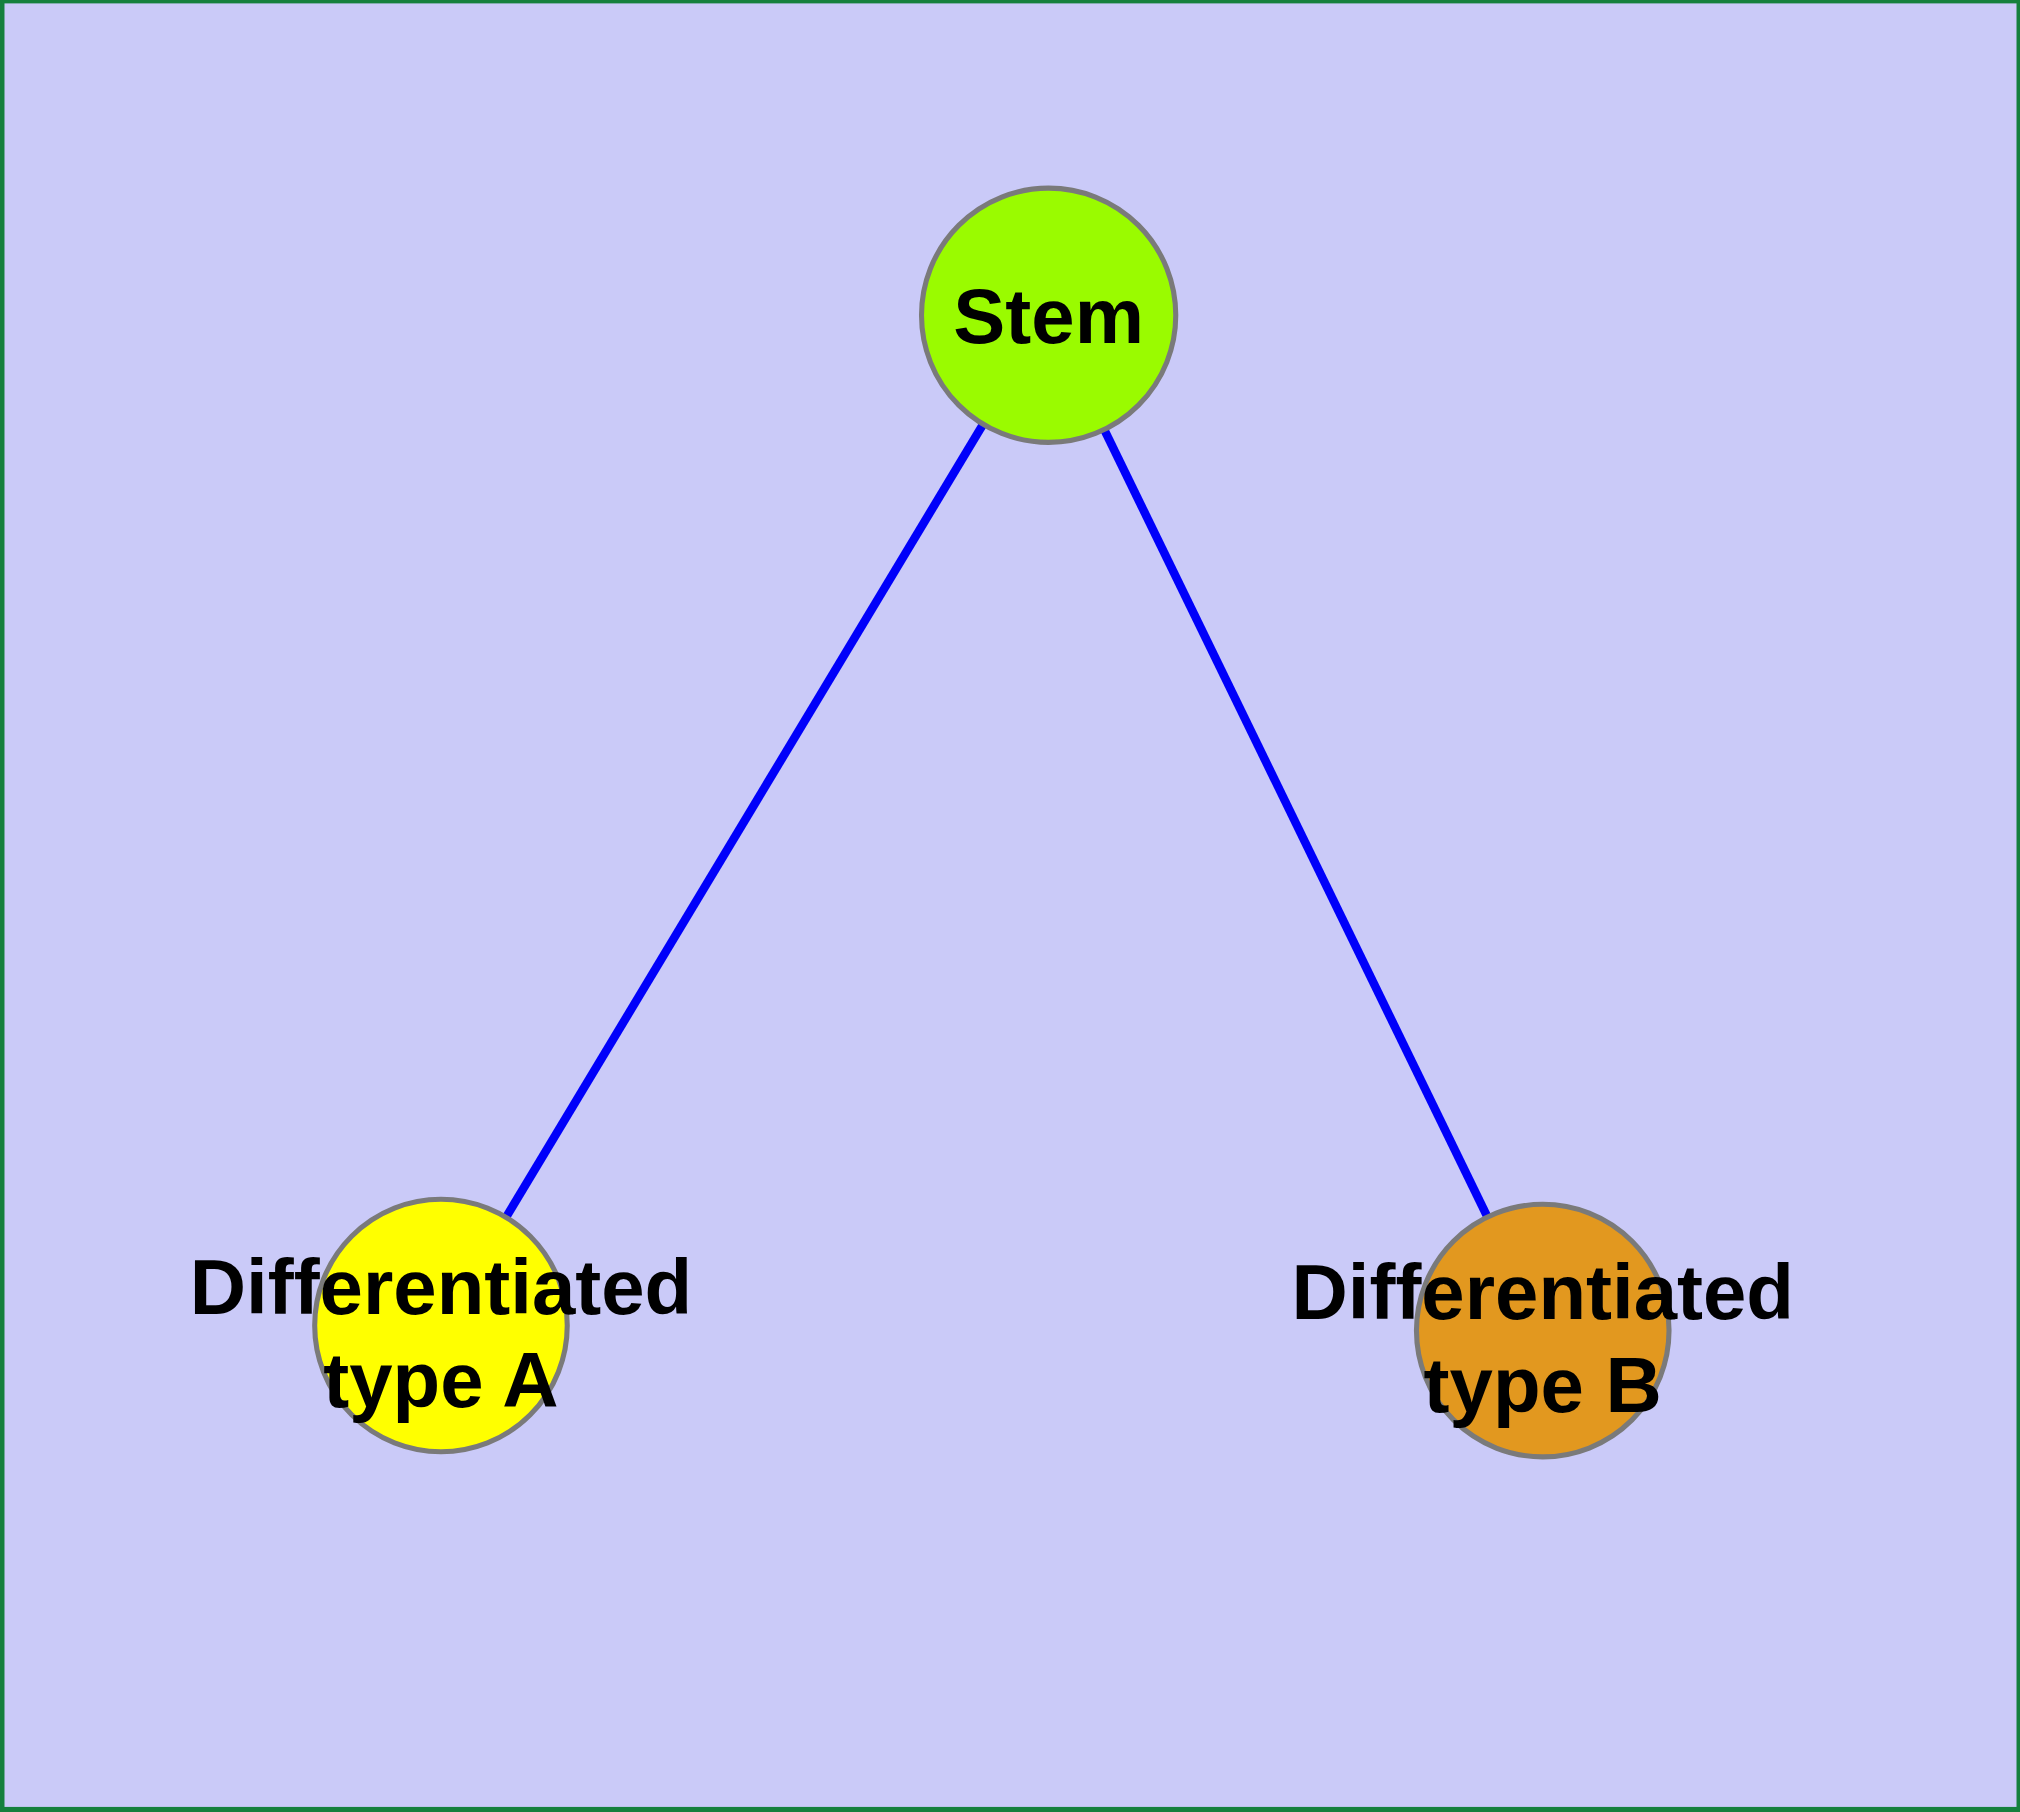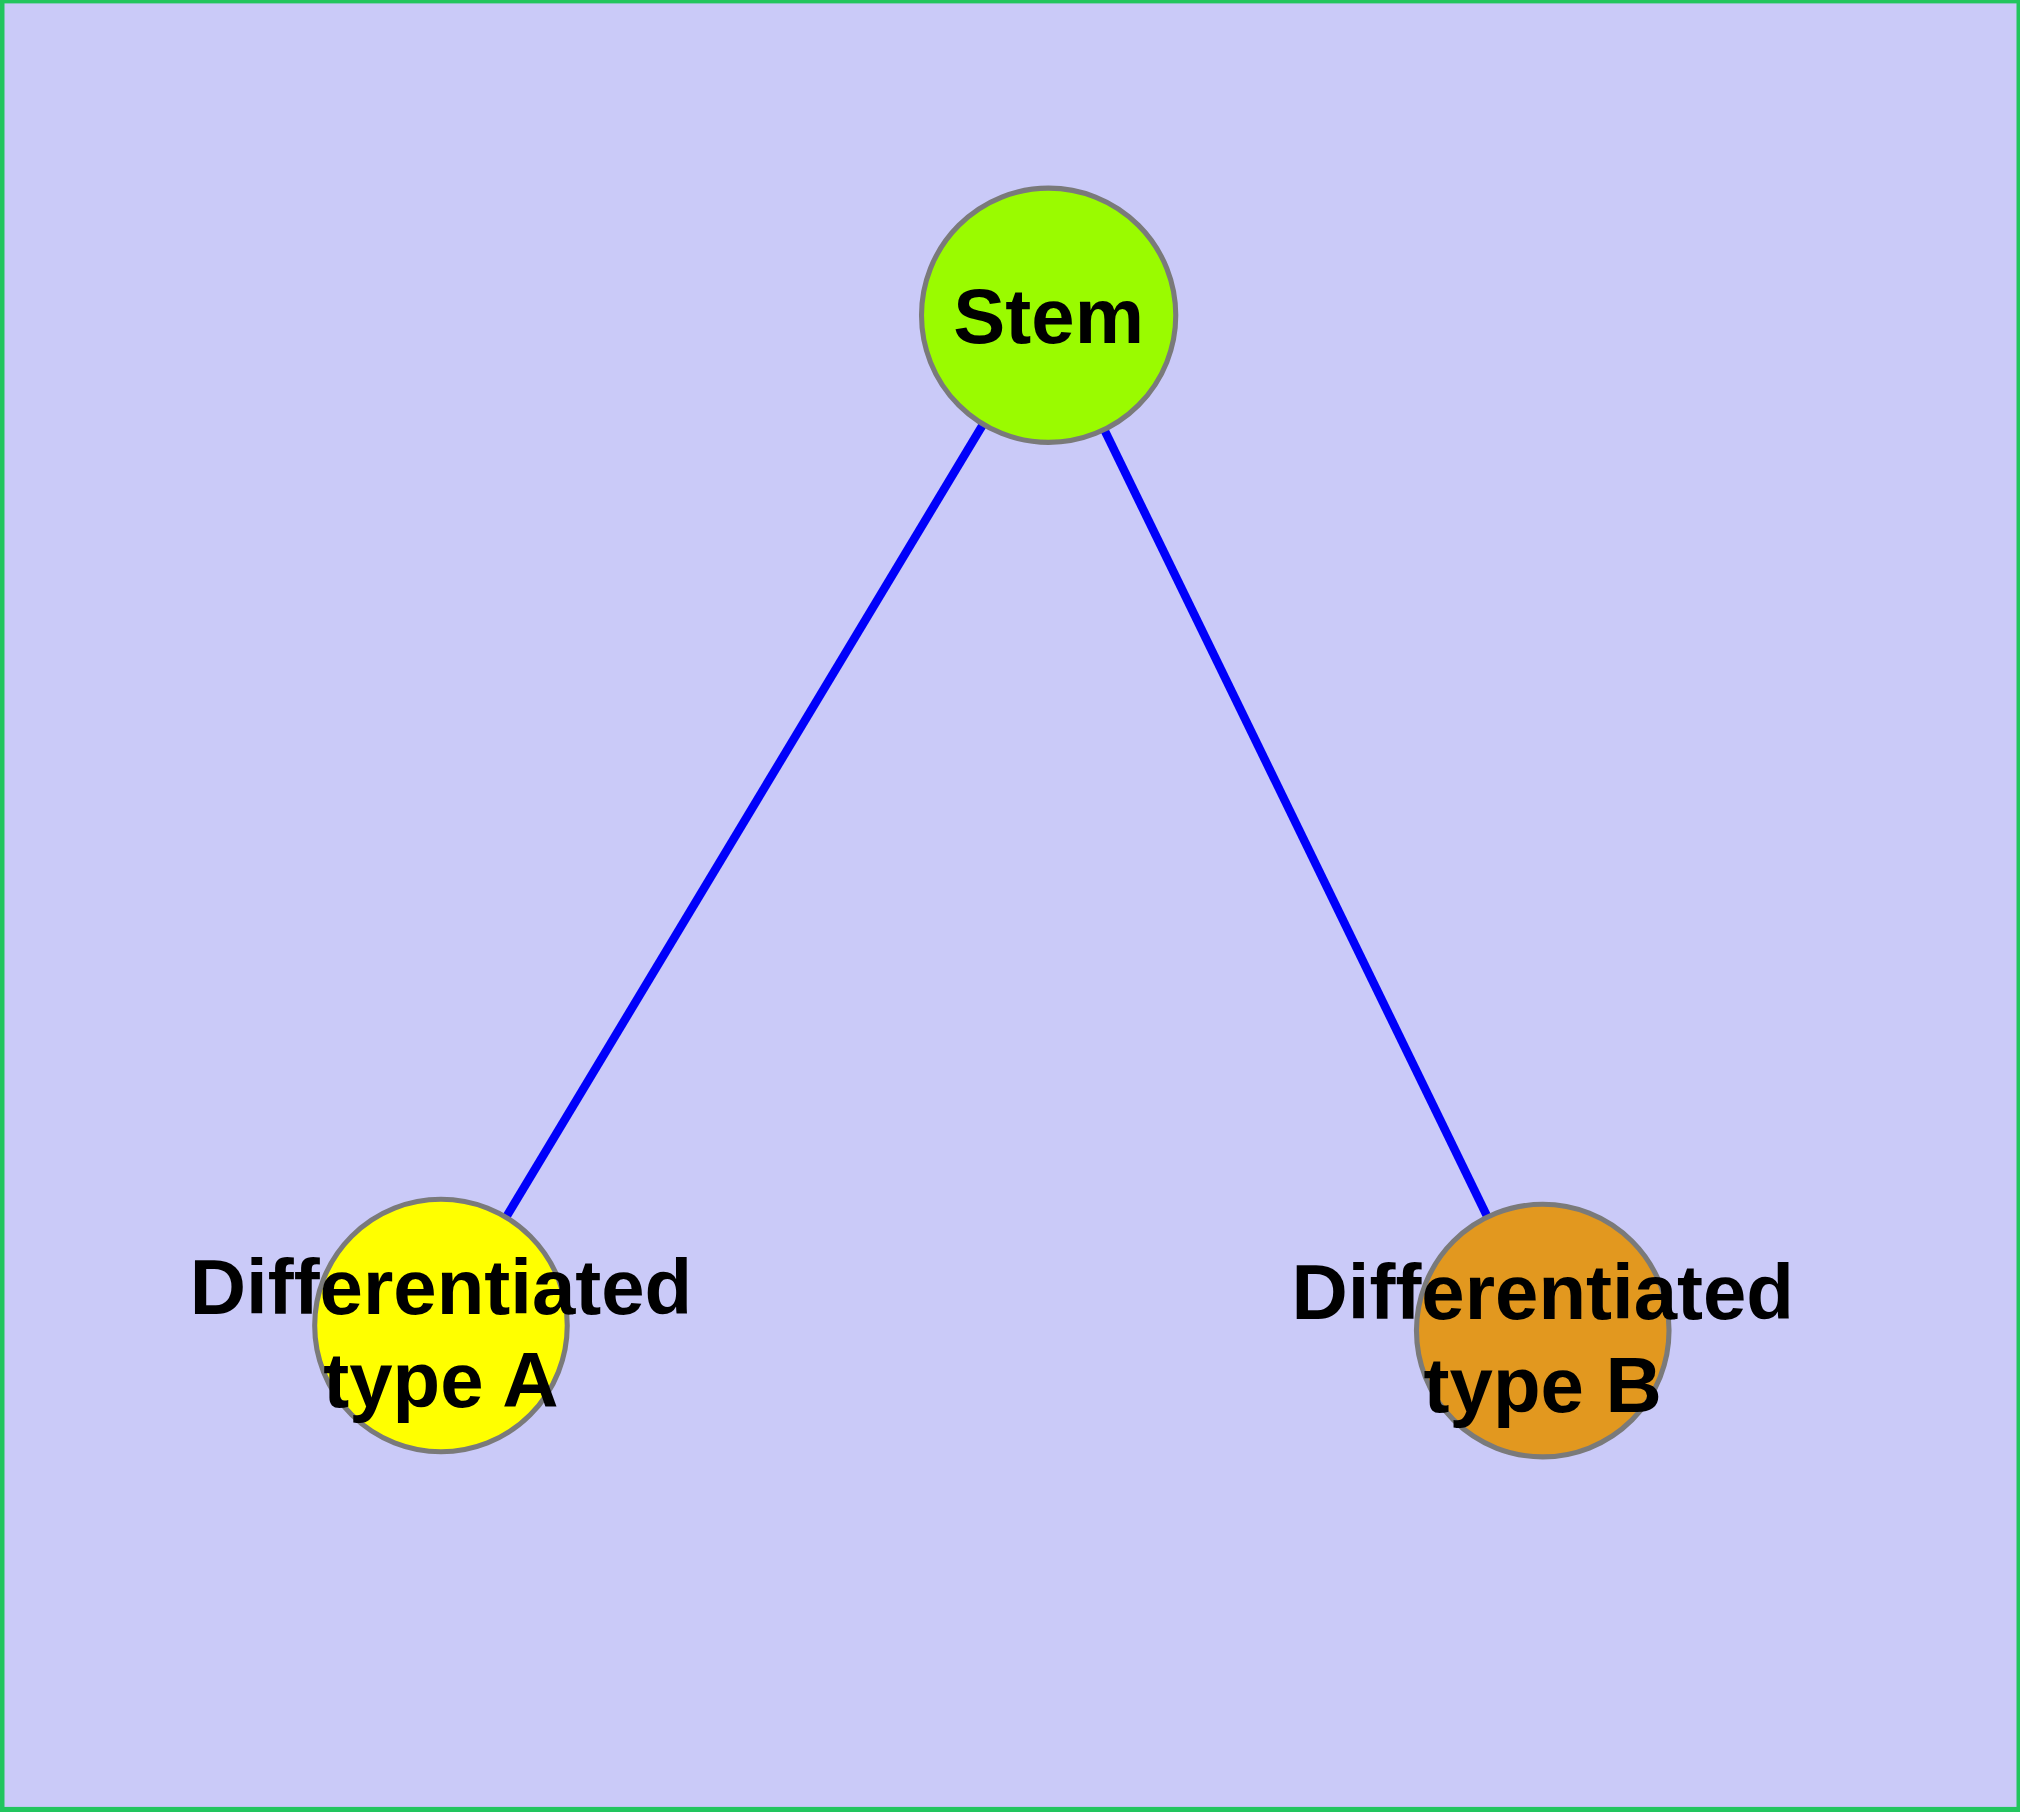--- a/index.html
+++ b/index.html
@@ -7,21 +7,21 @@
     padding: 0;
     background: #ffffff;
     width: 2021px;
     height: 1812px;
     overflow: hidden;
   }
   .diagram-wrap {
     position: relative;
     width: 2021px;
     height: 1812px;
-    background: #22c55e;
+    background: #15803d;
   }
   svg.graph {
     display: block;
     width: 2021px;
     height: 1812px;
   }
   .node-label, .node-label tspan, text {
     font-family: "Liberation Sans", "DejaVu Sans", sans-serif;
     font-weight: bold;
     fill: #000000;

